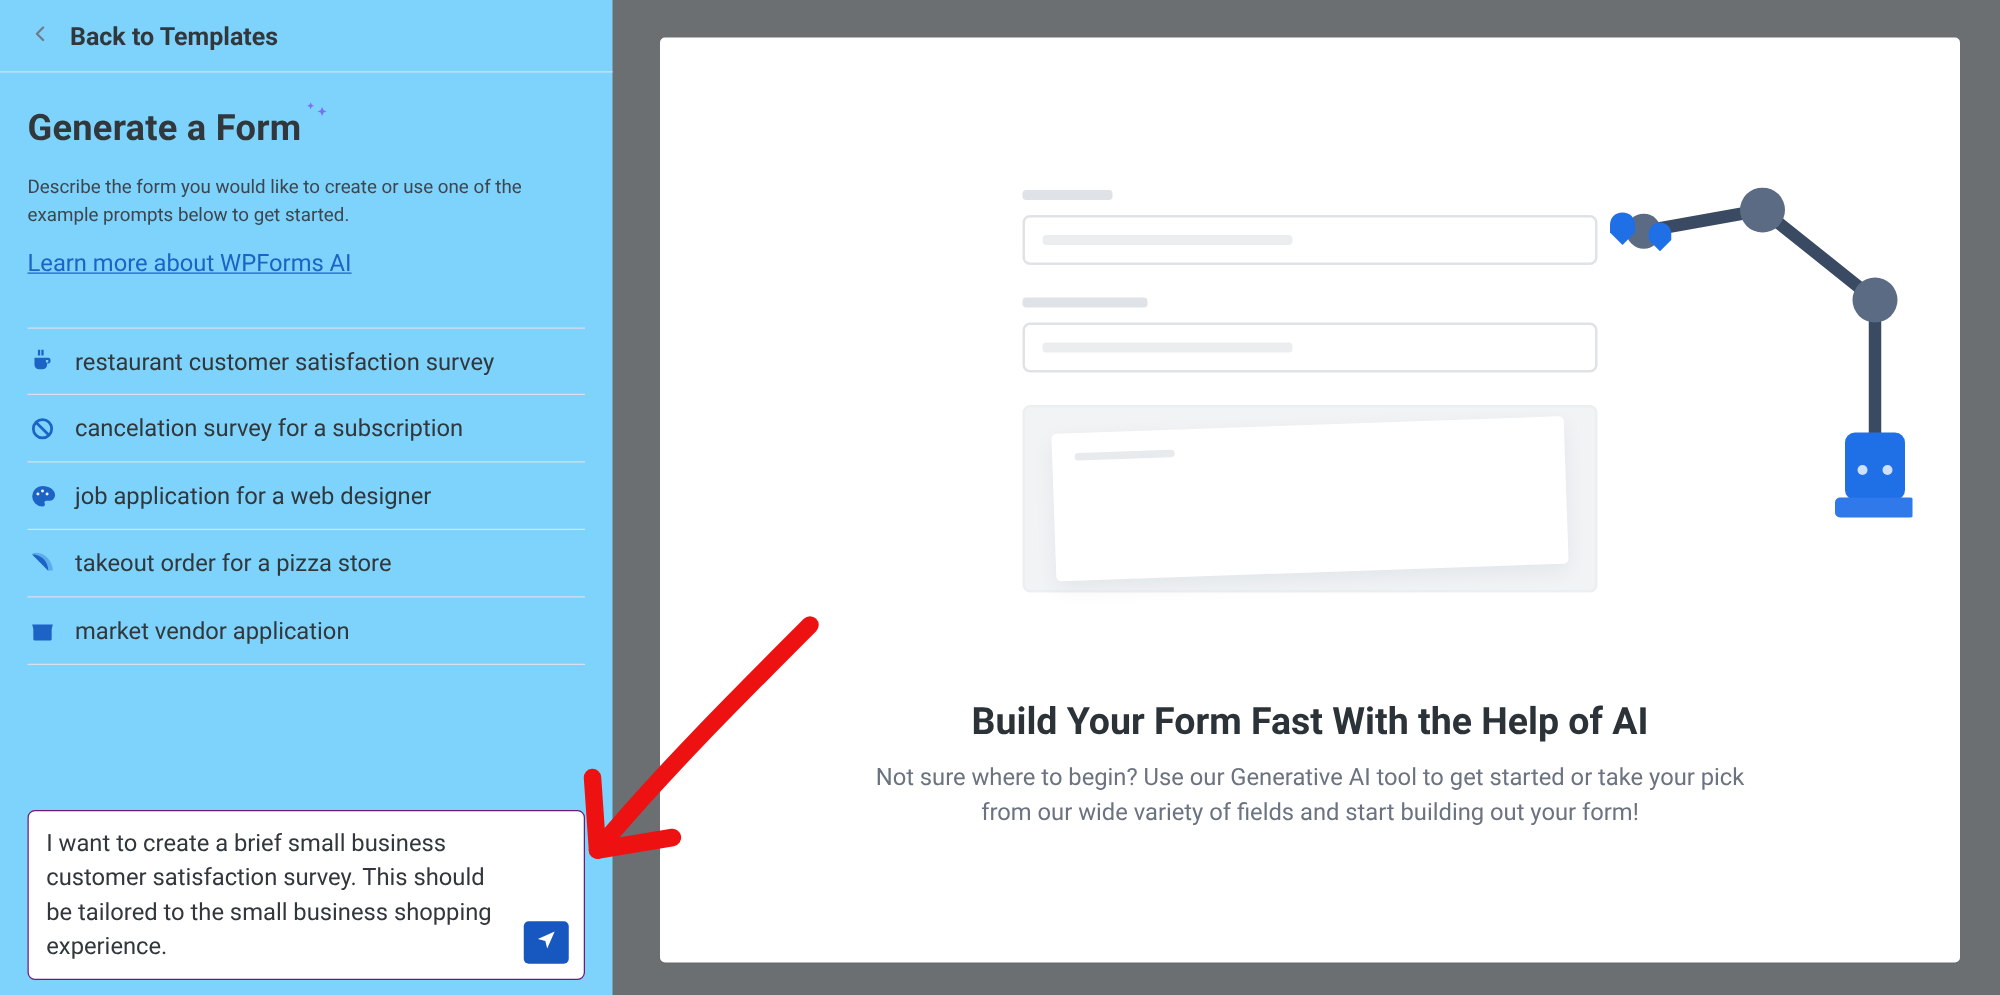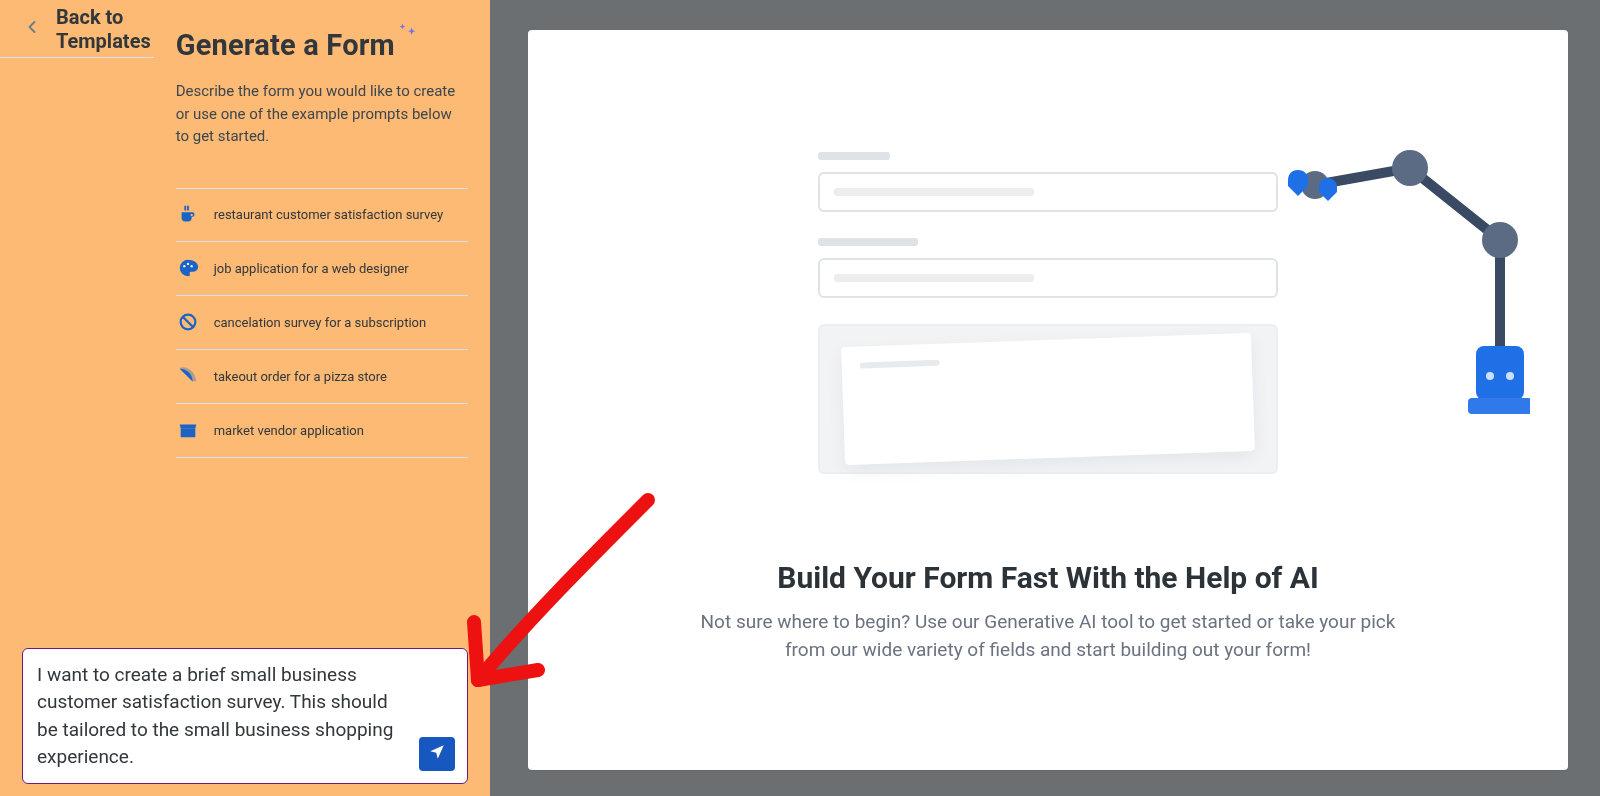--- a/index.html
+++ b/index.html
@@ -1,32 +1,32 @@
 <!DOCTYPE html>
 <html><head>
   <meta charset="utf-8">
   <style>
     *{margin:0;padding:0;box-sizing:border-box}
     html,body{width:1600px;height:796px;font-family:-apple-system,BlinkMacSystemFont,"Segoe UI",Roboto,Arial,sans-serif;color:#32373c}
     .app{display:flex;width:100%;height:100%;background:#6b6f72}
-    .sidebar{width:490px;height:100%;background:#fdba74;position:relative;display:flex;flex-direction:row}
+    .sidebar{width:490px;height:100%;background:#7dd3fc;position:relative;display:flex;flex-direction:column}
     .back-row{display:flex;align-items:center;height:58px;padding-left:22px;border-bottom:1px solid #d7e0eb}
     .back-arrow{margin-right:14px;color:#6f7b8a}
     .back-text{font-size:20px;font-weight:700;color:#32373c}
     .panel{padding:28px 22px 0 22px}
     .title-row{display:flex;align-items:flex-start}
     .title{font-size:29px;font-weight:700;letter-spacing:.2px;color:#32373c}
     .sparkles{margin-left:2px;margin-top:-6px;color:#7a6ff0}
     .desc{margin-top:18px;font-size:15px;line-height:1.5;color:#3d464f;max-width:445px}
     .learn{display:inline-block;margin-top:16px;font-size:19px;color:#1d63c6;text-decoration:underline}
     .list{margin-top:40px}
     .item{display:flex;align-items:center;height:54px;border-bottom:1px solid #d7e0eb}
     .item:first-child{border-top:1px solid #d7e0eb}
     .ico{width:24px;height:24px;margin-right:14px;display:inline-flex;align-items:center;justify-content:center}
-    .item-label{font-size:13px;color:#32373c}
+    .item-label{font-size:19px;color:#32373c}
     .composer{position:absolute;left:22px;right:22px;bottom:12px;background:#fff;border:1px solid #701a75;border-radius:6px;padding:12px 58px 12px 14px;display:block;min-height:126px}
     .composer .text{font-size:19px;line-height:1.45;color:#32373c}
     .send-btn{position:absolute;right:12px;bottom:12px;width:36px;height:34px;background:#1657c0;border-radius:4px;display:flex;align-items:center;justify-content:center;cursor:pointer}
     .preview{flex:1;height:100%;padding:30px 32px 26px 38px}
     .canvas{width:100%;height:100%;background:#fff;border-radius:4px;box-shadow:0 1px 0 rgba(0,0,0,.05);position:relative;overflow:hidden}
     .form-skel{position:absolute;top:122px;left:50%;transform:translateX(-50%);width:460px}
     .lbl{height:8px;width:72px;background:#dfe2e6;border-radius:3px;margin-bottom:12px}
     .field{height:40px;border:2px solid #dfe2e6;border-radius:6px;background:#fff;margin-bottom:26px;display:flex;align-items:center;padding-left:14px}
     .field .ph{height:8px;width:200px;background:#ebedef;border-radius:3px}
     .lbl2{height:8px;width:100px;background:#dfe2e6;border-radius:3px;margin-bottom:12px}
@@ -58,49 +58,50 @@
         <span class="sparkles">
           <svg width="22" height="22" viewBox="0 0 24 24">
               <g fill="#7a6ff0">
                 <path d="M6 2l.9 2.1L9 5l-2.1.9L6 8l-.9-2.1L3 5l2.1-.9z"></path>
                 <path d="M16 6l1.3 3L20 10l-2.7 1L16 14l-1.3-3L12 10l2.7-1z"></path>
               </g>
             </svg>
         </span>
       </div>
       <p class="desc">Describe the form you would like to create or use one of the example prompts below to get started.</p>
+      <a class="learn">Learn more about WPForms AI</a>
 
       <div class="list">
         <div class="item">
           <span class="ico">
             <svg width="22" height="22" viewBox="0 0 24 24" fill="#1d63c6">
                 <path d="M6 9h11a2 2 0 0 1 2 2v1a2 2 0 0 1-2 2h-1v1a4 4 0 0 1-4 4H9a4 4 0 0 1-4-4V9zm11 3v-1H15v2h2a1 1 0 0 0 0-1zM8 2h2v5H8zM11 2h2v5h-2z"></path>
               </svg>
           </span>
           <span class="item-label">restaurant customer satisfaction survey</span>
         </div>
         <div class="item">
           <span class="ico">
+            <svg width="22" height="22" viewBox="0 0 24 24" fill="none">
+                <circle cx="12" cy="12" r="8" stroke="#1d63c6" stroke-width="2.4"></circle>
+                <path d="M6.5 6.5l11 11" stroke="#1d63c6" stroke-width="2.4"></path>
+              </svg>
+          </span>
+          <span class="item-label">cancelation survey for a subscription</span>
+        </div>
+        <div class="item">
+          <span class="ico">
             <svg width="22" height="22" viewBox="0 0 24 24" fill="#1d63c6">
                 <path d="M12 3a9 9 0 0 0 0 18c1.8 0 2.6-1.4 1.9-2.7-.6-1.1.2-2.3 1.4-2.3H18a5 5 0 0 0 5-5c0-4.7-5-8-11-8z"></path>
                 <circle cx="8" cy="10" r="1.3" fill="#edf2f9"></circle>
                 <circle cx="12" cy="7.5" r="1.3" fill="#edf2f9"></circle>
                 <circle cx="16" cy="10" r="1.3" fill="#edf2f9"></circle>
               </svg>
           </span>
           <span class="item-label">job application for a web designer</span>
-        </div>
-        <div class="item">
-          <span class="ico">
-            <svg width="22" height="22" viewBox="0 0 24 24" fill="none">
-                <circle cx="12" cy="12" r="8" stroke="#1d63c6" stroke-width="2.4"></circle>
-                <path d="M6.5 6.5l11 11" stroke="#1d63c6" stroke-width="2.4"></path>
-              </svg>
-          </span>
-          <span class="item-label">cancelation survey for a subscription</span>
         </div>
         <div class="item">
           <span class="ico">
             <svg width="22" height="22" viewBox="0 0 24 24" fill="#1d63c6">
                 <path d="M3 4c8 0 14 6 14 14L3 4z"></path>
                 <path d="M3 4l14 14c1.5-.2 3-.2 4 0C21 9 12 0 3 3c.2 1 .2 1 .0 1z" opacity=".35"></path>
               </svg>
           </span>
           <span class="item-label">takeout order for a pizza store</span>
         </div>

